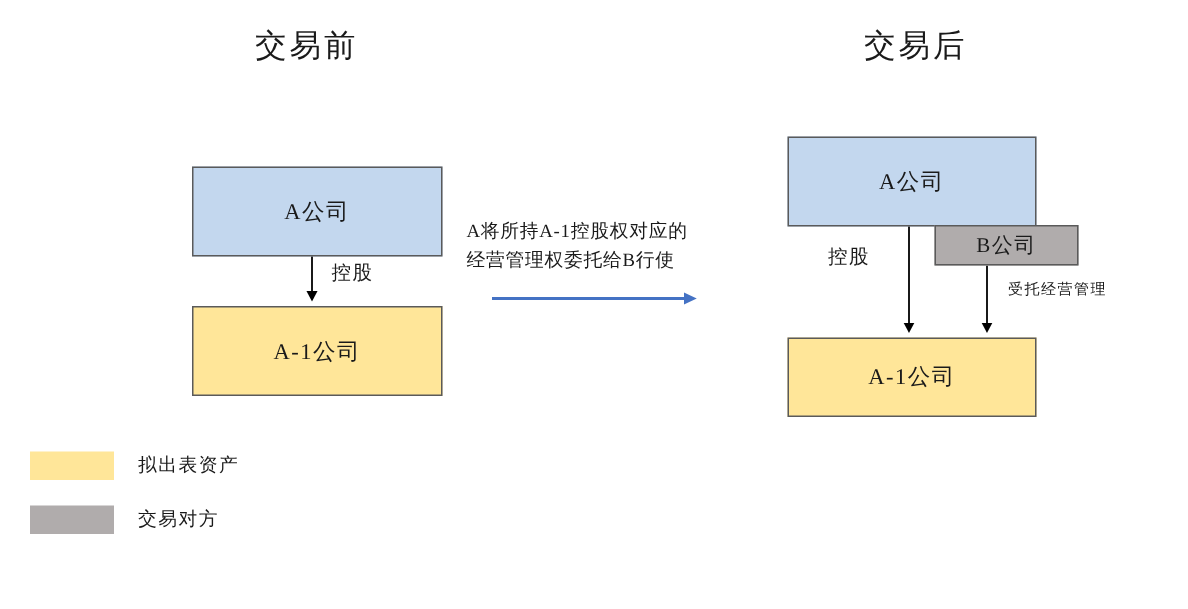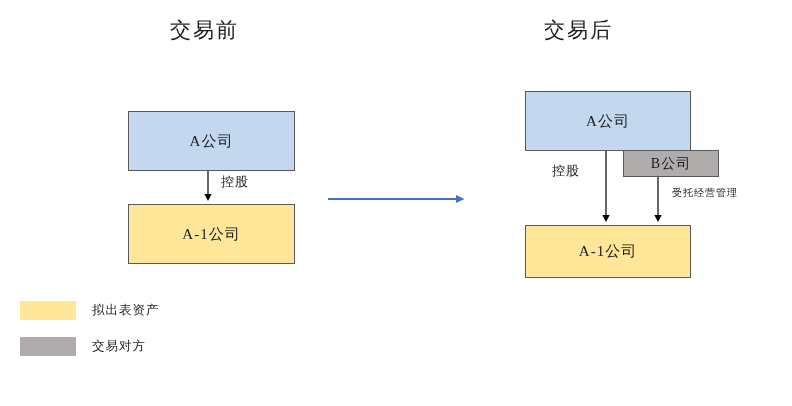--- a/index.html
+++ b/index.html
@@ -34,21 +34,21 @@
 
   .title {
     position: absolute;
     font-size: 21px;
     letter-spacing: 2px;
     font-family: "Liberation Serif", "DejaVu Serif", serif;
     color: #1a1a1a;
     white-space: nowrap;
   }
   #title-before { left: 170px; top: 16px; }
-  #title-after  { left: 544px; top: 16px; }
+  #title-after  { left: 576px; top: 16px; }
 
   .node {
     position: absolute;
     box-sizing: border-box;
     border: 1px solid #5a5a5a;
     display: flex;
     align-items: center;
     justify-content: center;
     font-size: 15px;
     letter-spacing: 1px;
@@ -140,20 +140,24 @@
   <div class="title" id="title-before">交易前</div>
 
   <div class="title" id="title-after">交易后</div>
 
   <div class="node blue" id="node-a-left">A公司</div>
 
   <div class="node yellow" id="node-a1-left">A-1公司</div>
 
   <div class="edge-label" id="label-kongu-left">控股</div>
 
+  <div id="center-note">
+    <div>A将所持A-1控股权对应的</div>
+    <div>经营管理权委托给B行使</div>
+  </div>
 
   <div class="node blue" id="node-a-right">A公司</div>
 
   <div class="node gray" id="node-b-right">B公司</div>
 
   <div class="node yellow" id="node-a1-right">A-1公司</div>
 
   <div class="edge-label" id="label-kongu-right">控股</div>
 
   <div class="edge-label" id="label-shoutuo">受托经营管理</div>

